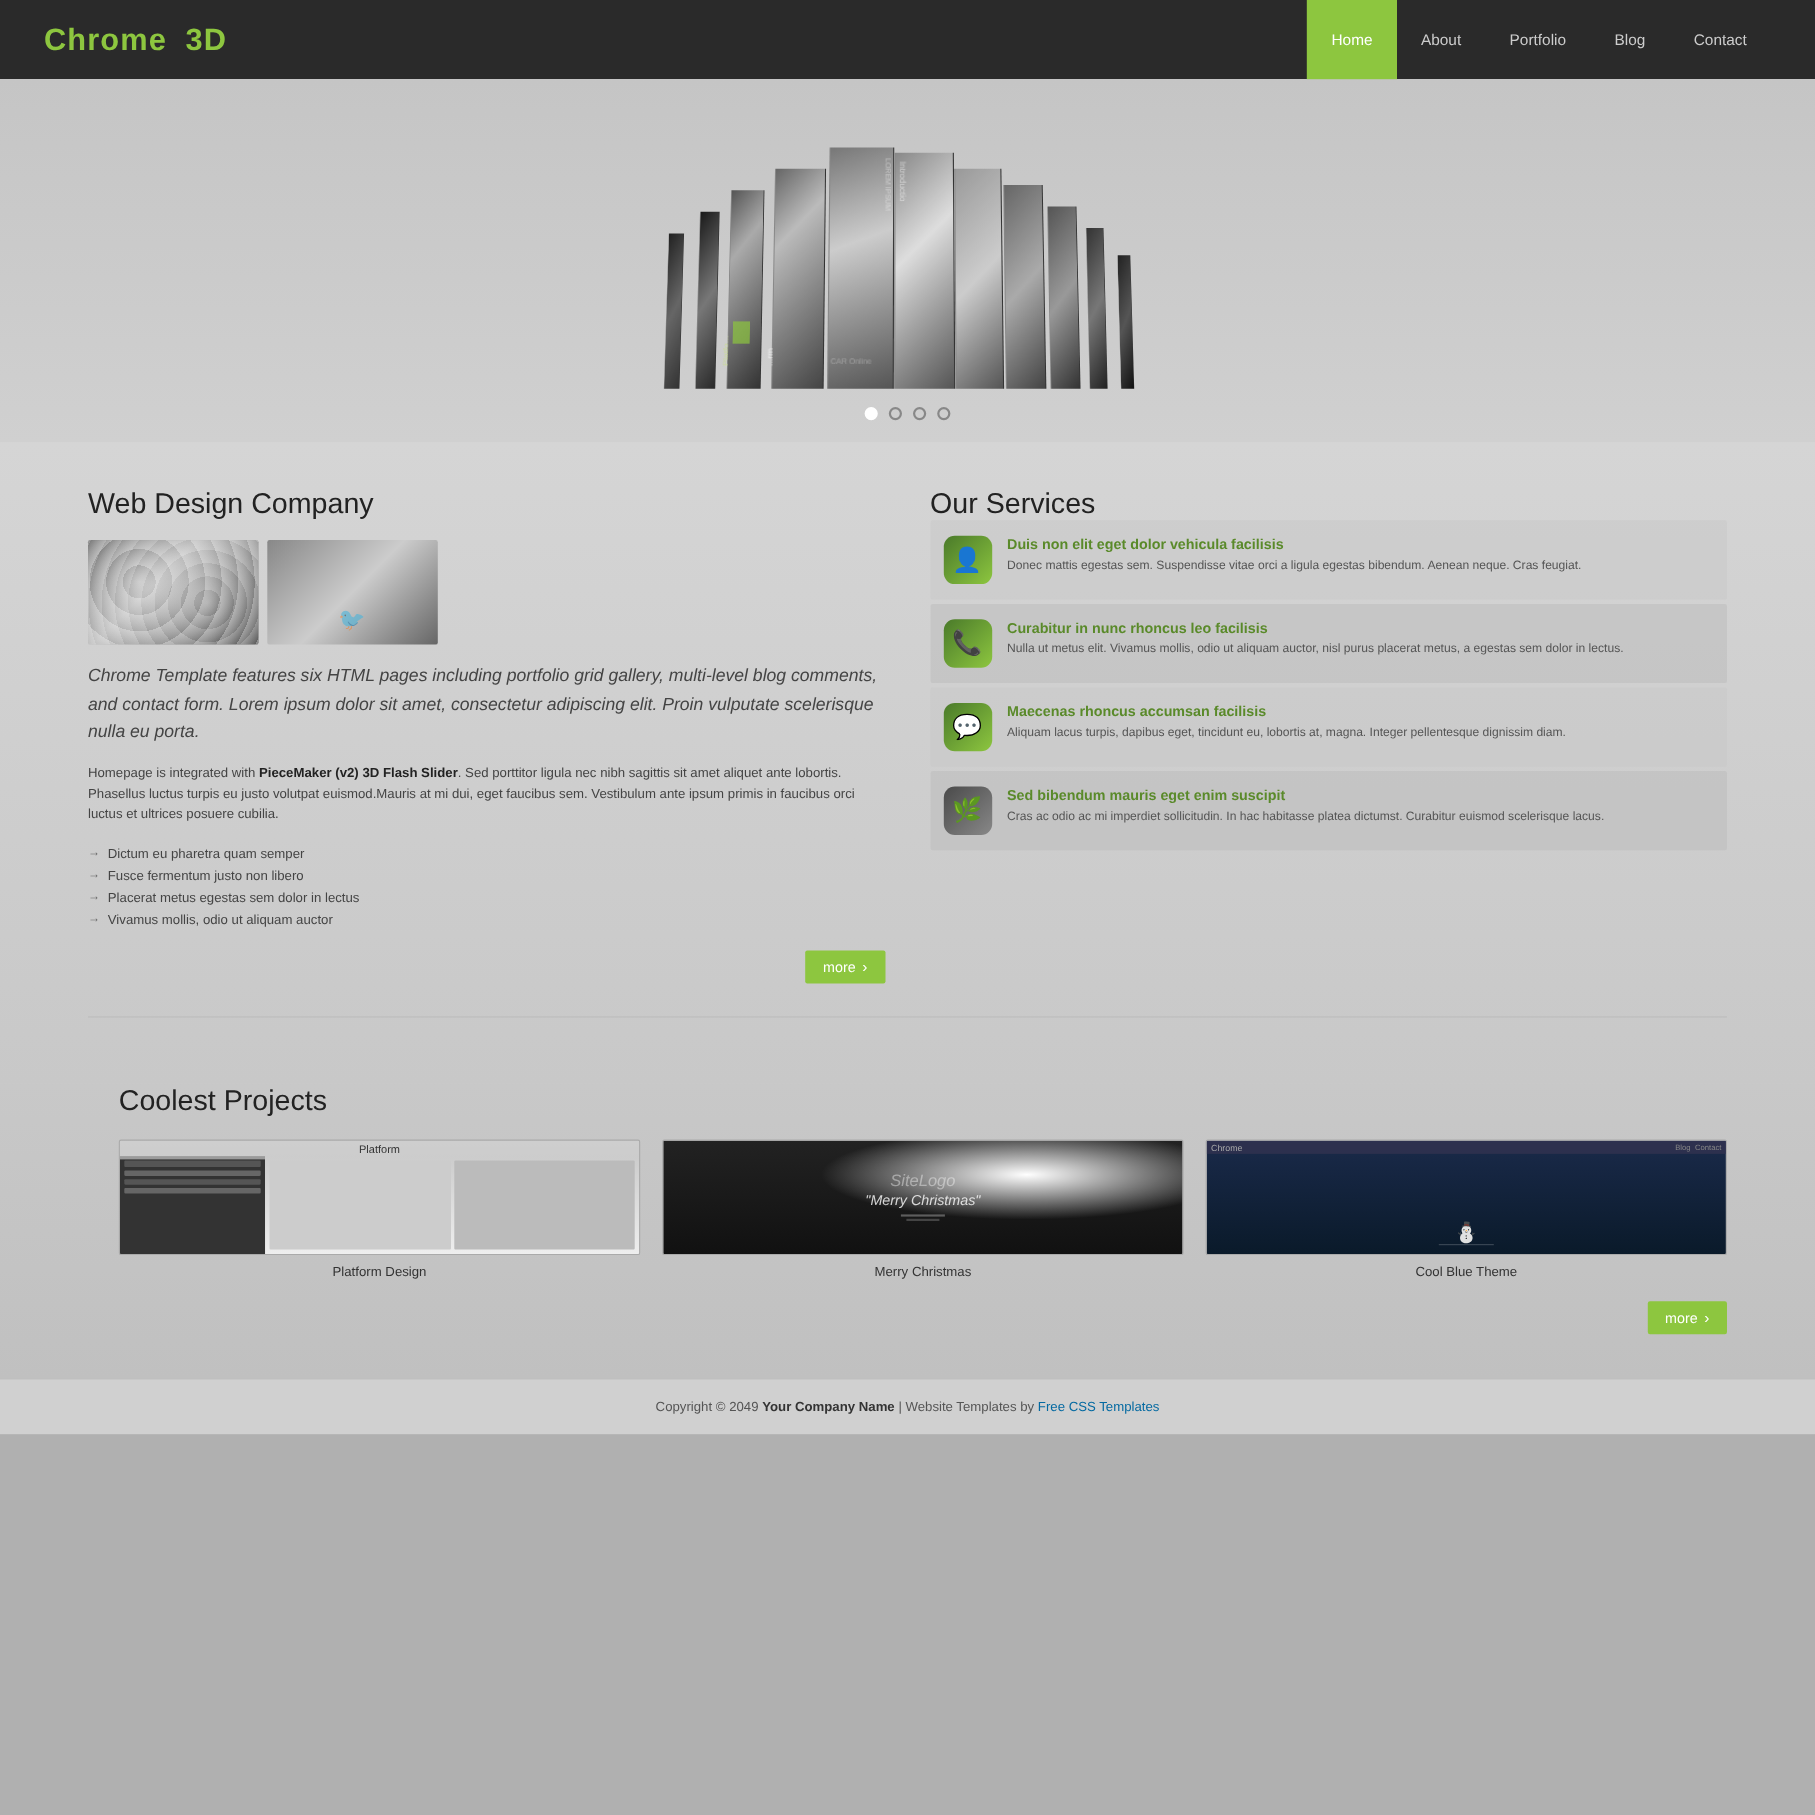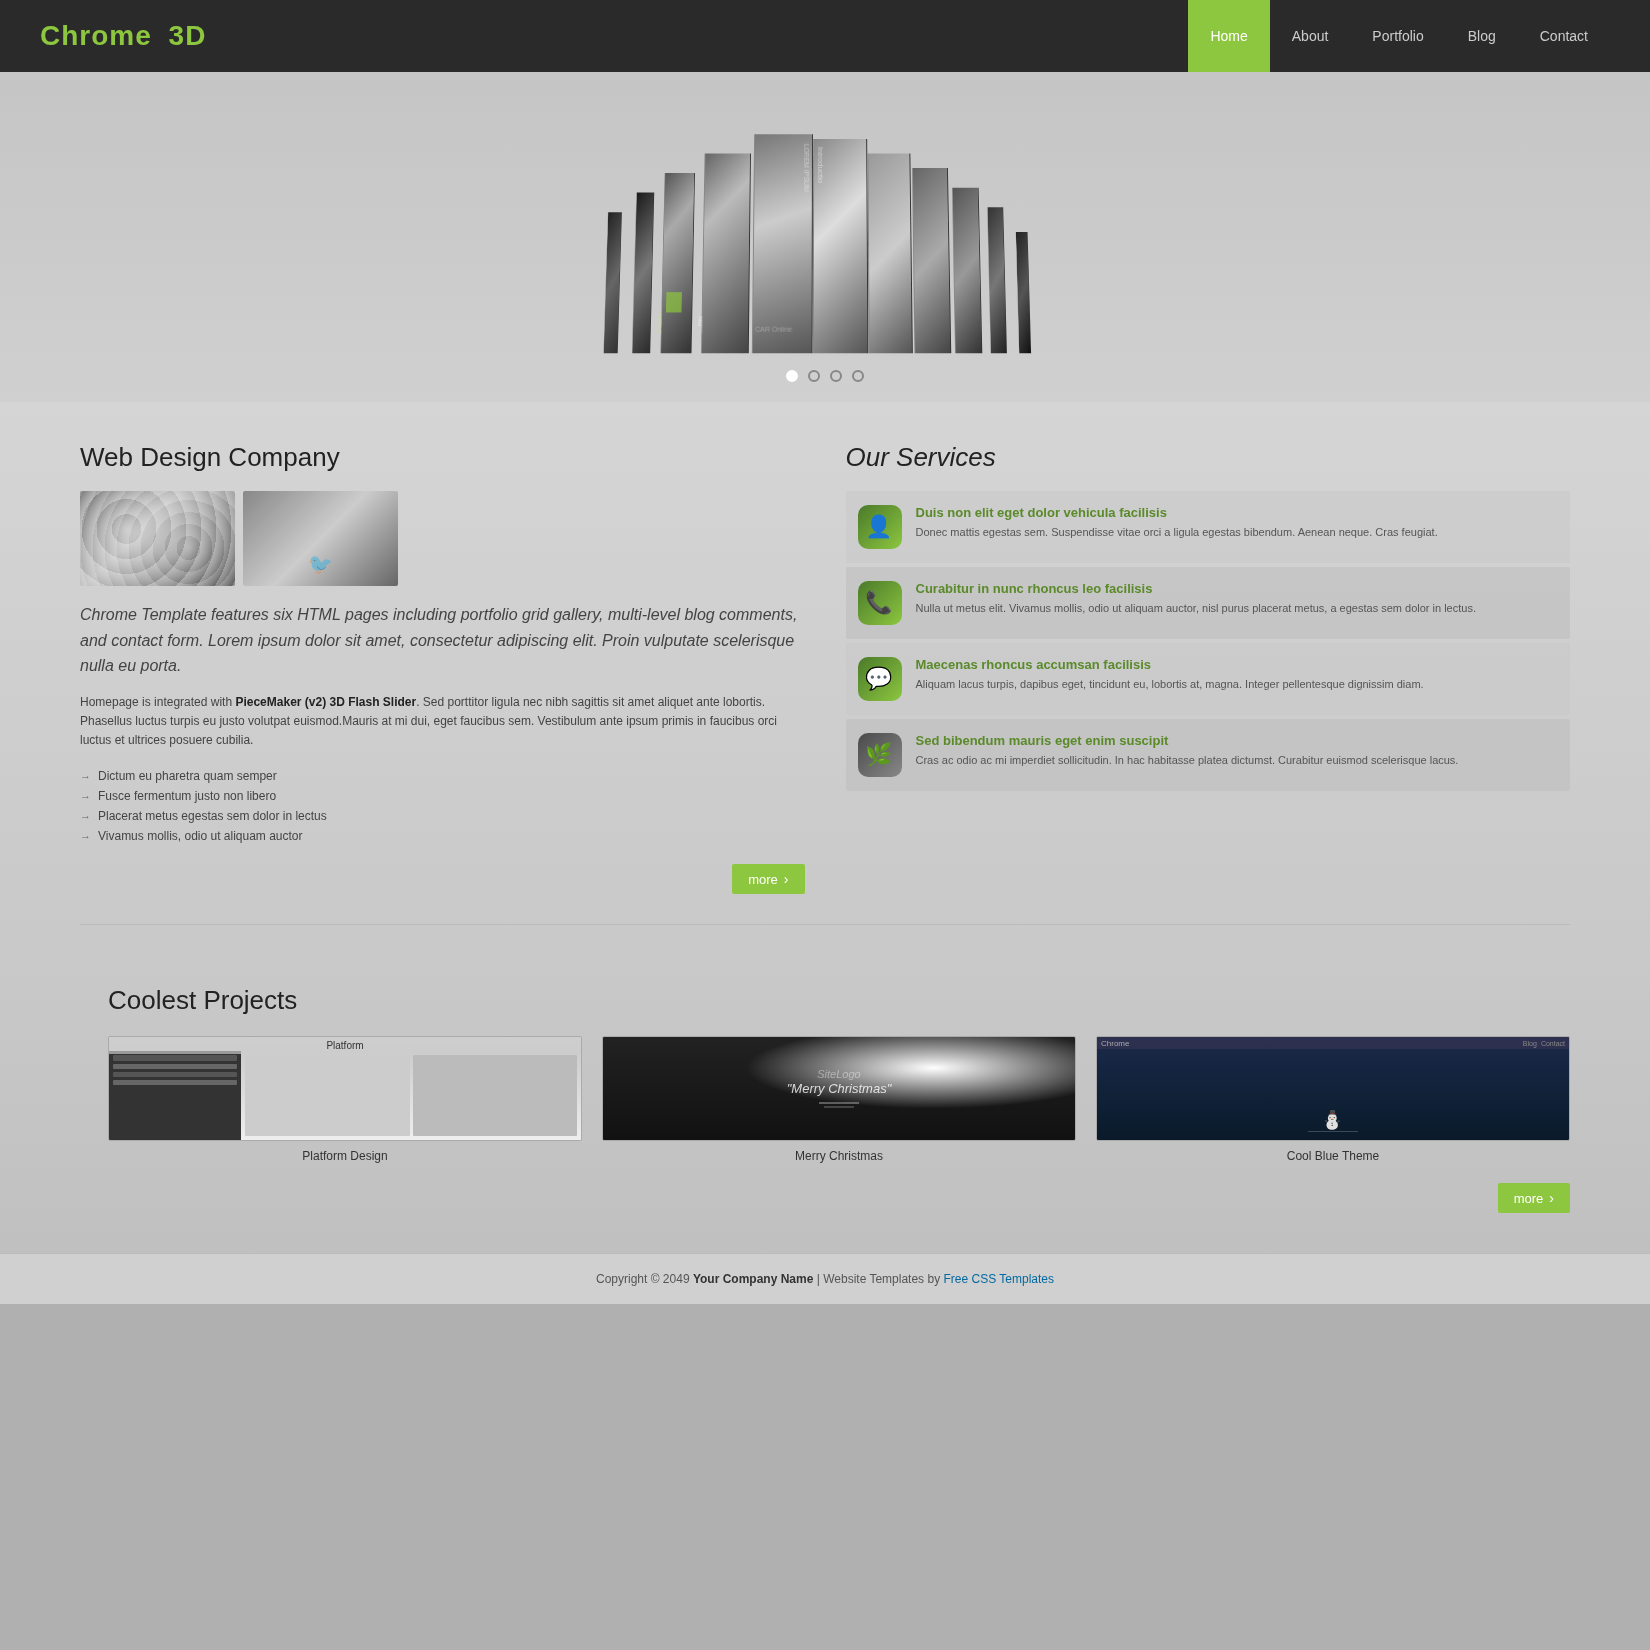--- a/index.html
+++ b/index.html
@@ -208,22 +208,20 @@
     .more-btn .arrow { font-size: 14px; }
 
     
     #right-col {
       flex: 1;
     }
     #right-col h2 {
       font-size: 26px;
       font-weight: normal;
       color: #222;
-      margin-bottom: 18px;
-      font-style: italic;
     }
     .service-item {
       display: flex;
       gap: 14px;
       padding: 14px 12px;
       margin-bottom: 4px;
       background: rgba(200,200,200,0.5);
       border-radius: 2px;
       align-items: flex-start;
     }
@@ -562,21 +560,21 @@
             </div>
           </div>
         </div>
         <div class="project-caption">Platform Design</div>
       </div>
 
       <div class="project-item">
         <div class="project-thumb christmas">
           <div class="christmas-content">
             <div>
-              <div style="font-size:11px; color:rgba(255,255,255,0.4); margin-bottom:1px;text-align:center;">SiteLogo</div>
+              <div style="font-size:15px; color:rgba(255,255,255,0.4); margin-bottom:1px;text-align:center;">SiteLogo</div>
               <div style="font-style:italic; color:rgba(255,255,255,0.8); font-size:13px;">"Merry Christmas"</div>
               <div style="margin-top:6px;">
                 <div style="width:40px; height:2px; background:rgba(255,255,255,0.3); margin:2px auto;"></div>
                 <div style="width:30px; height:2px; background:rgba(255,255,255,0.2); margin:2px auto;"></div>
               </div>
             </div>
           </div>
         </div>
         <div class="project-caption">Merry Christmas</div>
       </div>

